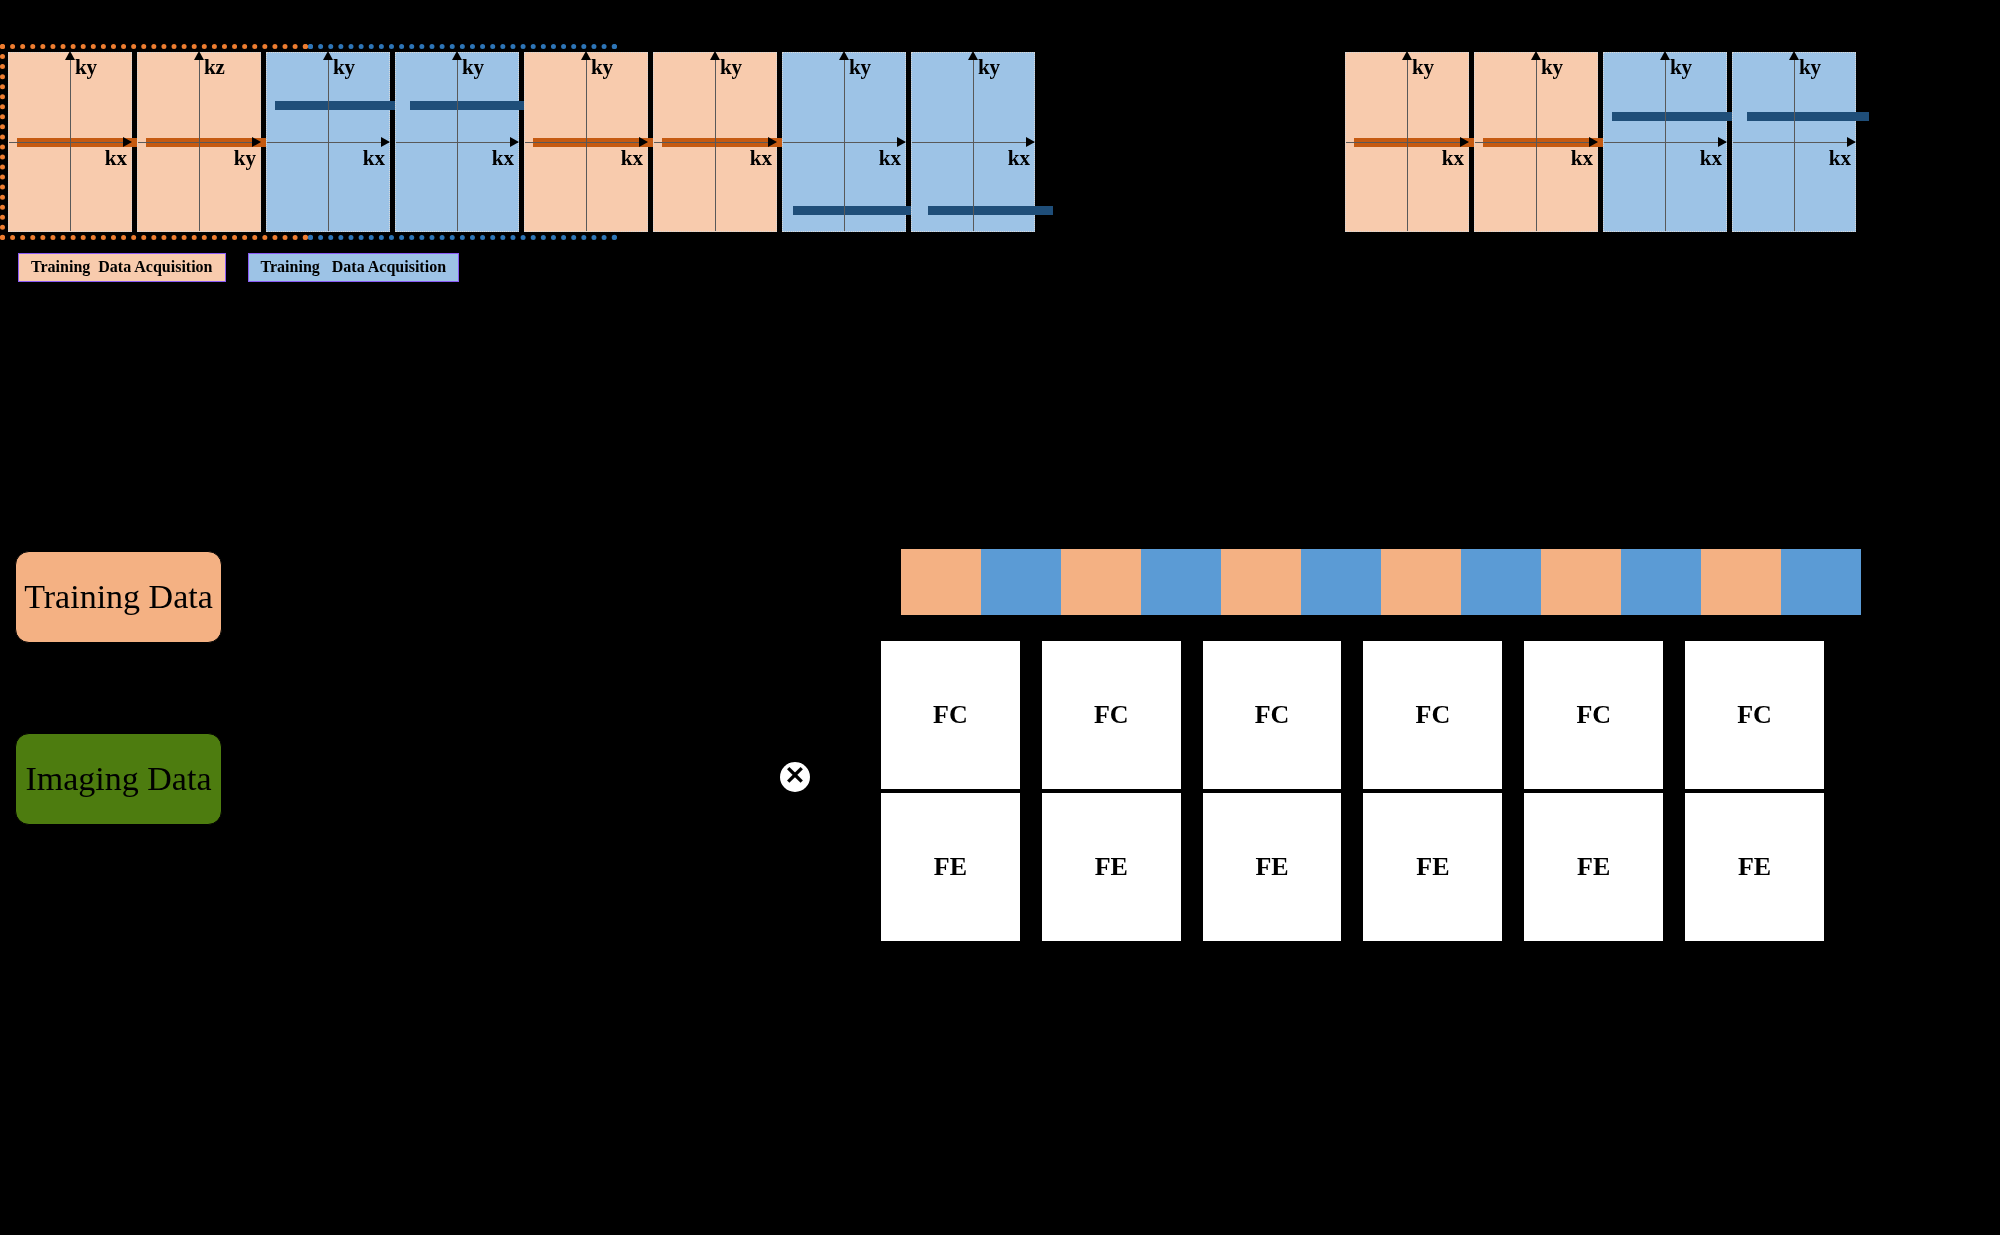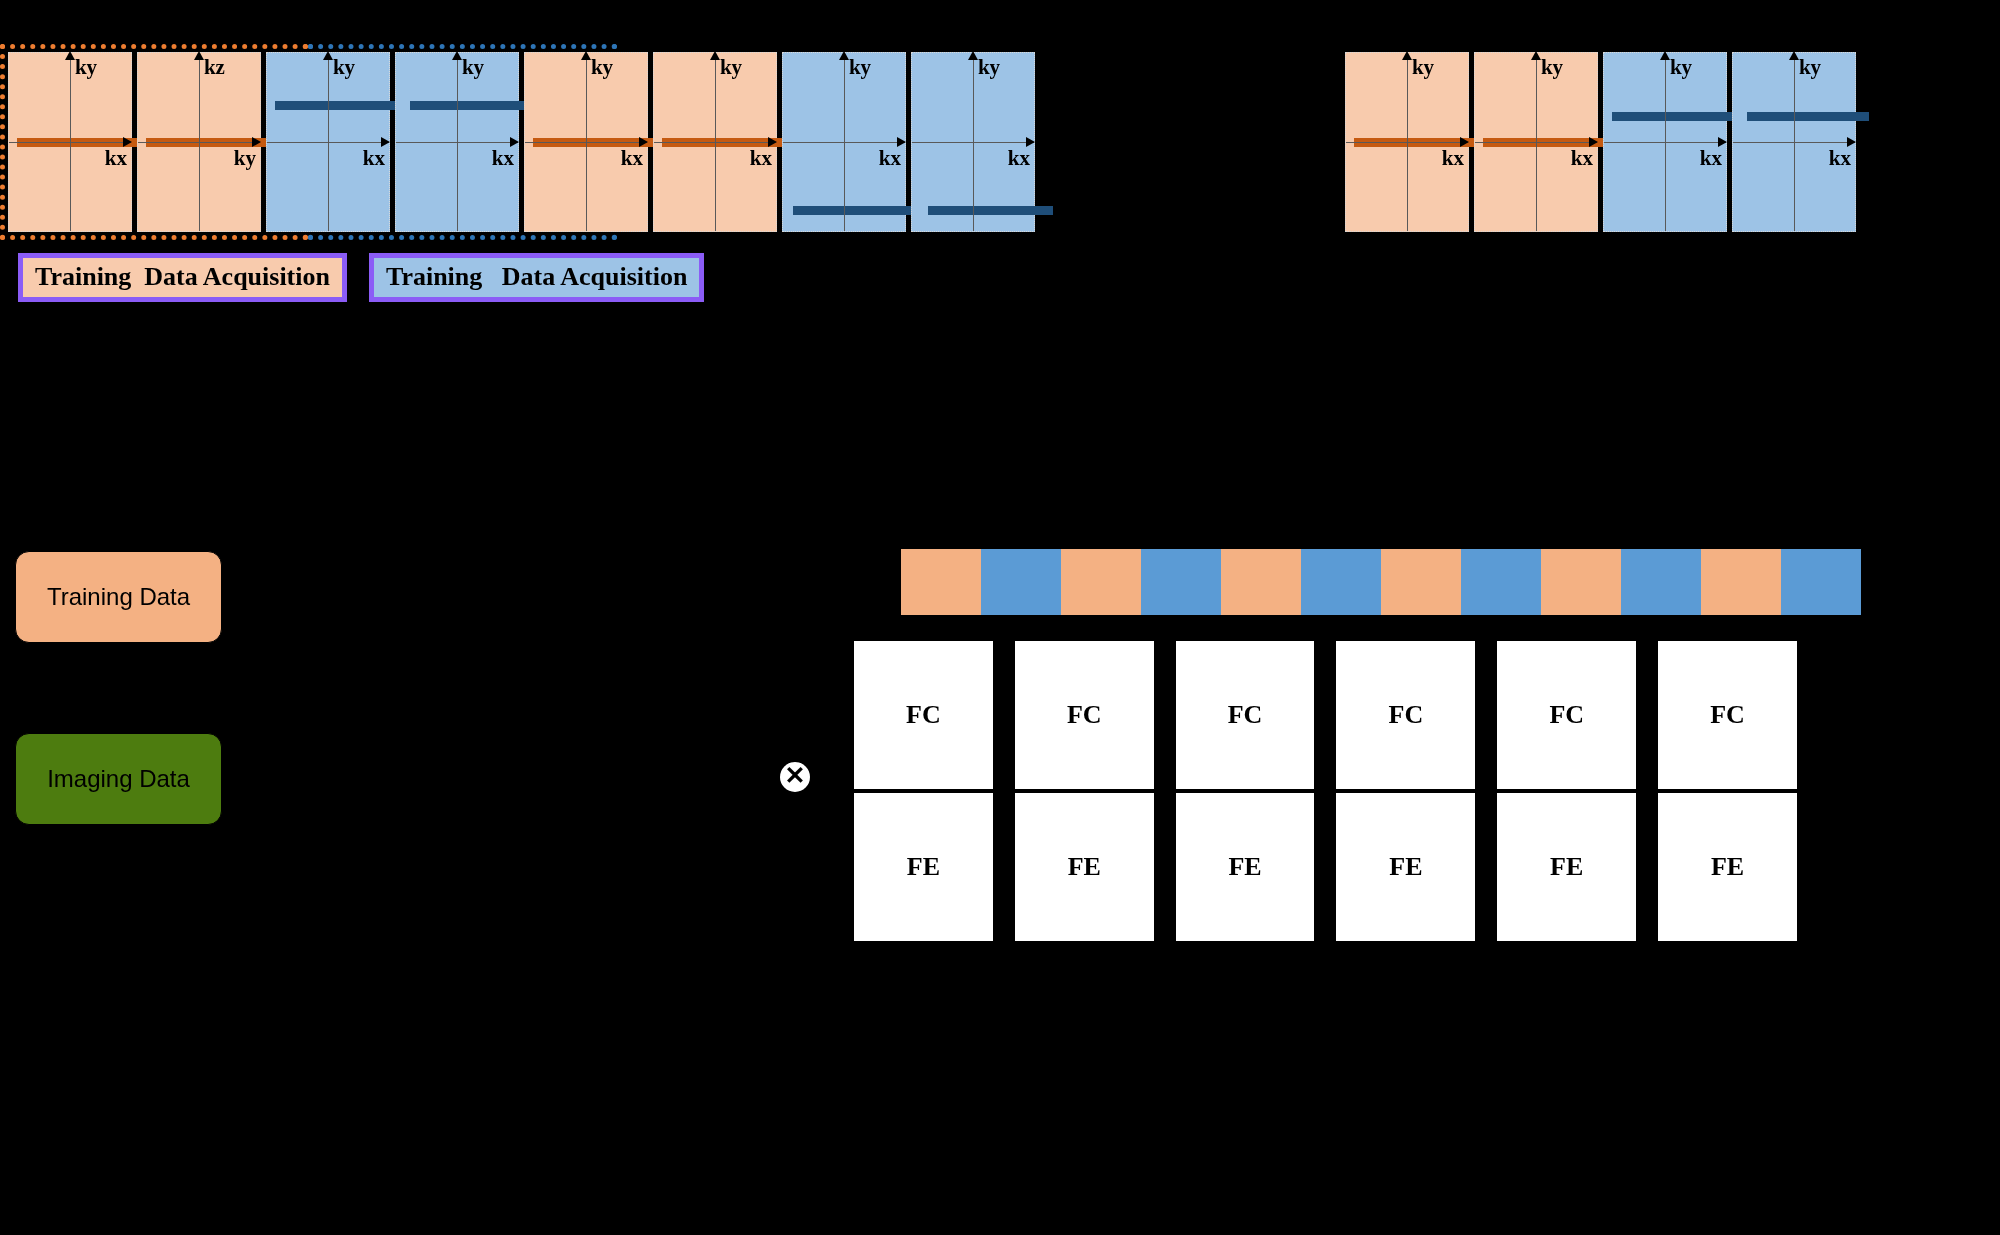--- a/index.html
+++ b/index.html
@@ -119,44 +119,44 @@
 
   
   #acq-legend {
     position: absolute;
     left: 18px;
     top: 253px;
     display: flex;
     gap: 22px;
   }
   .acq-chip {
-    border: 5px solid #8b5cf6;
+    border: 1px solid #8b5cf6;
     padding: 4px 12px 5px 12px;
-    font-size: 26px;
+    font-size: 16px;
     font-weight: bold;
     color: #000;
     white-space: pre;
     font-family: "Liberation Serif", serif;
   }
   .acq-chip.train   { background: #F8CBAD; }
   .acq-chip.imaging { background: #9DC3E6; }
 
   
   .legend-box {
     position: absolute;
     width: 205px;
     height: 90px;
     border-radius: 14px;
     border: 1px solid #000;
     display: flex;
     align-items: center;
     justify-content: center;
-    font-size: 24px;
+    font-size: 34px;
     color: #000;
-    font-family: Liberation Sans, sans-serif;
+    font-family: Liberation Serif, serif;
   }
   #legend-training { left: 15px; top: 551px; background: #F4B183; }
   #legend-imaging  { left: 15px; top: 733px; background: #4d7c0f; }
 
   
   #tensor-symbol {
     position: absolute;
     left: 780px;
     top: 762px;
     width: 30px;
@@ -176,21 +176,21 @@
     left: 901px;
     top: 549px;
     width: 960px;
     height: 66px;
     display: flex;
   }
   .strip-seg { flex: 1 1 0; }
 
   .net-row {
     position: absolute;
-    left: 853px;
+    left: 880px;
     width: 945px;
     height: 150px;
     display: flex;
     gap: 20px;
   }
   #fc-row { top: 640px; }
   #fe-row { top: 792px; }
   .net-cell {
     flex: 1 1 0;
     background: #ffffff;

